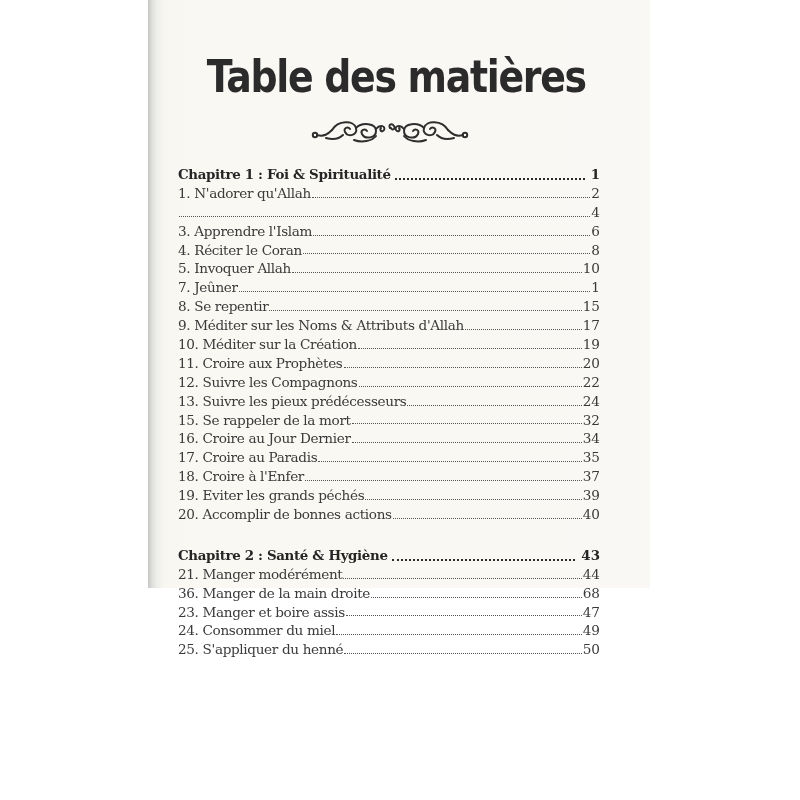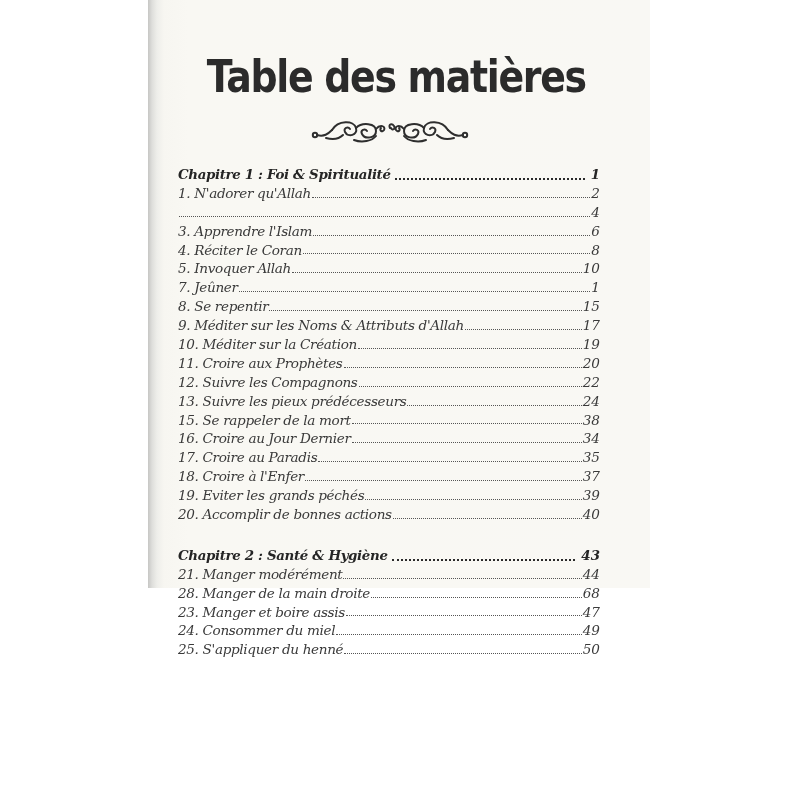--- a/index.html
+++ b/index.html
@@ -48,21 +48,20 @@
       font-family: "DejaVu Serif", serif;
       font-size: 13.6px;
       color: #3a3a3a;
     }
     .row {
       display: flex;
       align-items: flex-end;
       height: 18.9px;
       line-height: 18.9px;
       white-space: nowrap;
-      font-style: italic;
     }
     .row .label {
       flex: 0 0 auto;
       letter-spacing: -0.35px;
     }
     .row .leader {
       flex: 1 1 auto;
       overflow: hidden;
       margin: 0 1px;
       position: relative;
@@ -189,21 +188,21 @@
         <span class="page-num">22</span>
       </div>
     <div class="row">
         <span class="label">13. Suivre les pieux prédécesseurs</span>
         <span class="leader"></span>
         <span class="page-num">24</span>
       </div>
     <div class="row">
         <span class="label">15. Se rappeler de la mort</span>
         <span class="leader"></span>
-        <span class="page-num">38</span>
+        <span class="page-num">32</span>
       </div>
     <div class="row">
         <span class="label">16. Croire au Jour Dernier</span>
         <span class="leader"></span>
         <span class="page-num">34</span>
       </div>
     <div class="row">
         <span class="label">17. Croire au Paradis</span>
         <span class="leader"></span>
         <span class="page-num">35</span>
@@ -230,21 +229,21 @@
       <span class="label">Chapitre 2 : Santé &amp; Hygiène</span>
       <span class="leader"></span>
       <span class="page-num">43</span>
     </div>
     <div class="row">
         <span class="label">21. Manger modérément</span>
         <span class="leader"></span>
         <span class="page-num">44</span>
       </div>
     <div class="row">
-        <span class="label">28. Manger de la main droite</span>
+        <span class="label">36. Manger de la main droite</span>
         <span class="leader"></span>
         <span class="page-num">68</span>
       </div>
     <div class="row">
         <span class="label">23. Manger et boire assis</span>
         <span class="leader"></span>
         <span class="page-num">47</span>
       </div>
     <div class="row">
         <span class="label">24. Consommer du miel</span>

